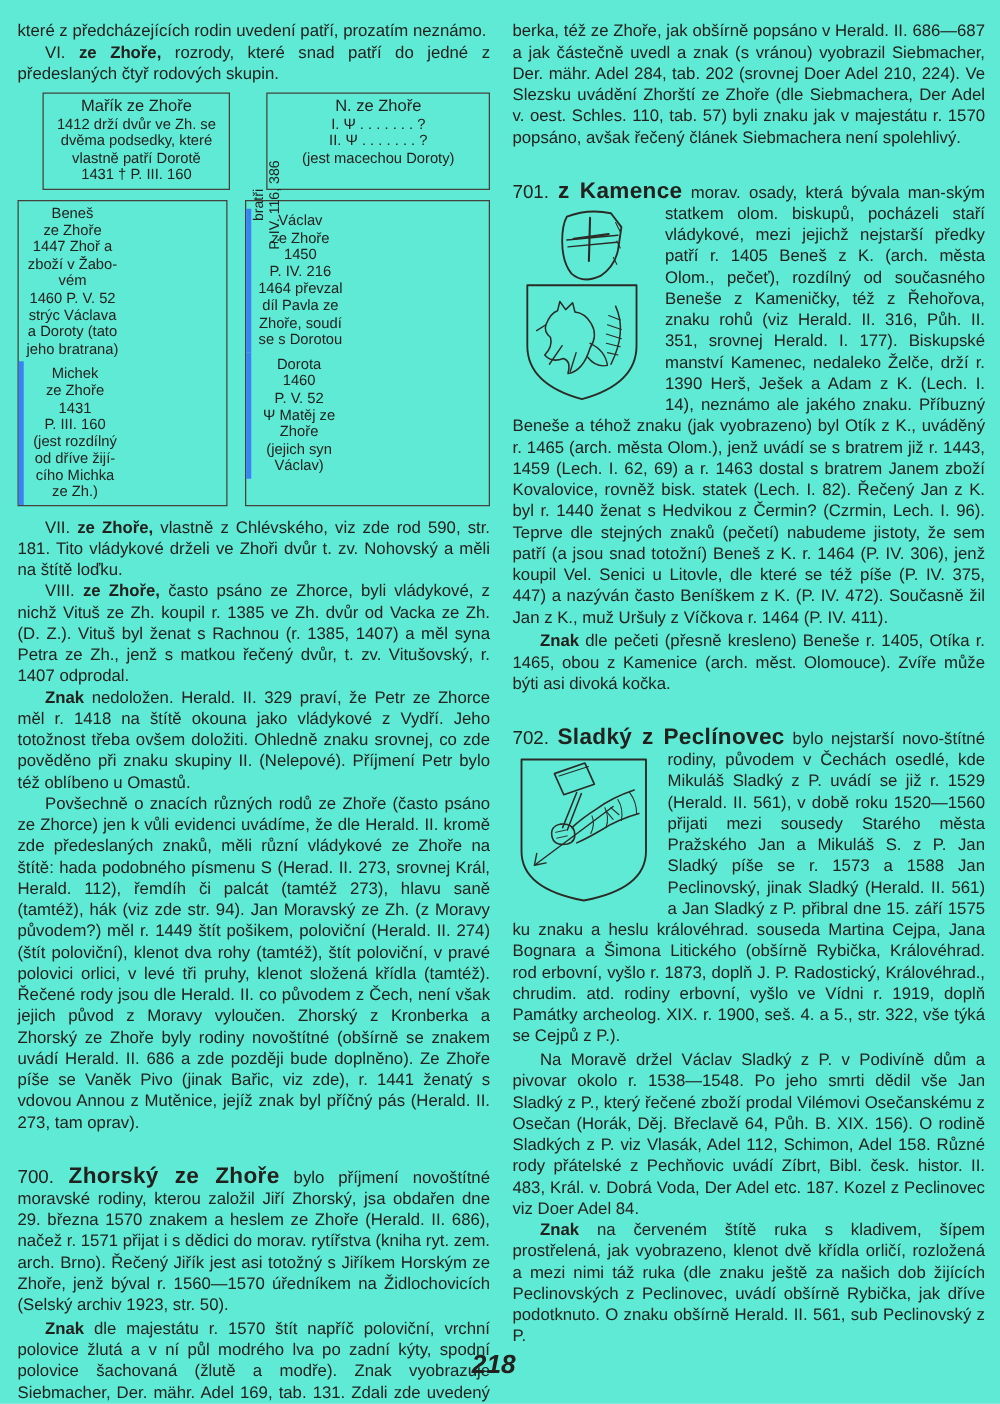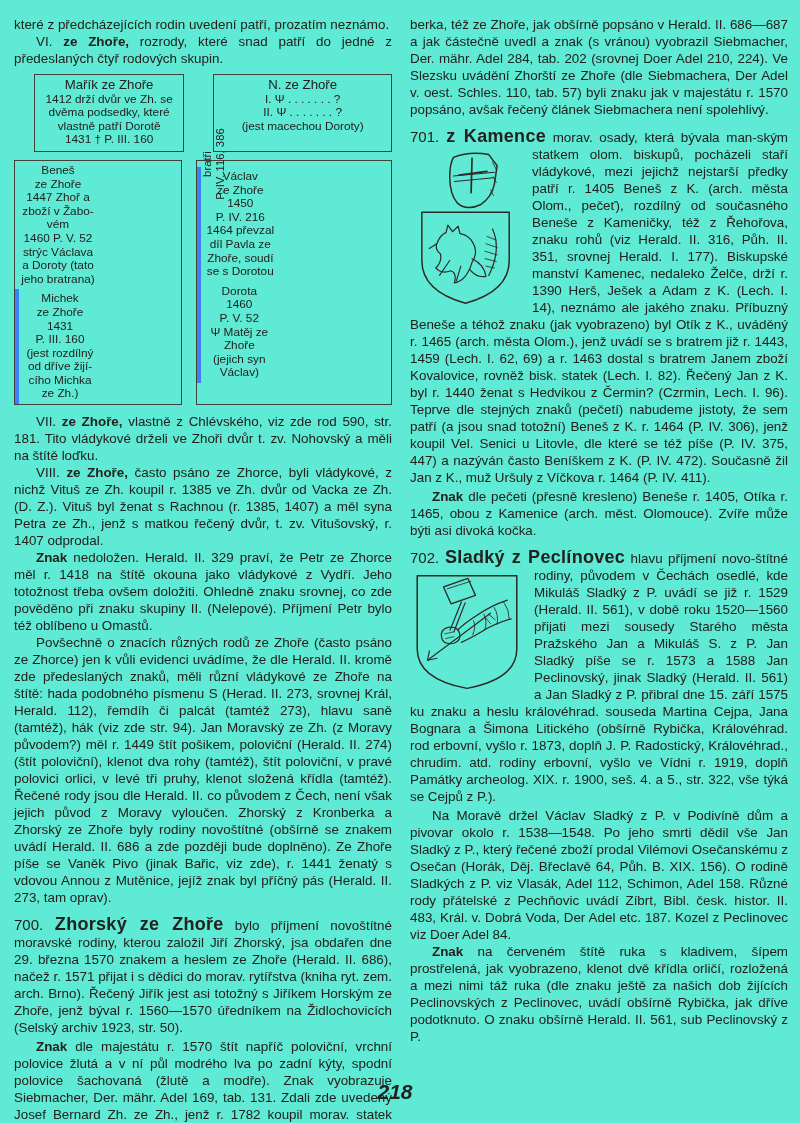--- a/index.html
+++ b/index.html
@@ -38,21 +38,21 @@
   .c-dorota { width:80px; }
   .gt-rot { position:relative; width:33px; }
   .rot {
     position:absolute; top:50%; left:50%;
     width:128px; line-height:13px; font-size:11.3px;
     transform:translate(-50%,-50%) rotate(-90deg);
     text-align:center;
   }
 
   
-  .entry { margin-top:10px; }
+  .entry { margin-top:26px; }
   .entry-num { font-size:15px; }
   .entry-name { font-weight:bold; font-size:18px; letter-spacing:.3px; }
   .arms { float:left; margin:3px 10px 2px 0; }
   .arms svg { display:block; }
   .page-number {
     position:absolute; top:1080px; left:0; width:790px;
     text-align:center; font-weight:bold; font-style:italic; font-size:21px;
   }
 </style>
 </head>
@@ -164,21 +164,21 @@
 
               <path d="M86,86 Q96,108 82,136" stroke-width="1.3"></path>
               <path d="M80,94 L90,98 M79,102 L91,106 M78,110 L91,114 M78,118 L90,121 M79,126 L88,128" stroke-width="0.9"></path>
             </svg>
             </span><span>ským statkem olom. biskupů, pocházeli staří vládykové, mezi jejichž nejstarší předky patří r. 1405 Beneš z K. (arch. města Olom., pečeť), rozdílný od současného Beneše z Kameničky, též z Řehořova, znaku rohů (viz Herald. II. 316, Půh. II. 351, srovnej Herald. I. 177). Biskupské manství Kamenec, nedaleko Želče, drží r. 1390 Herš, Ješek a Adam z K. (Lech. I. 14), neznámo ale jakého znaku. Příbuzný Beneše a téhož znaku (jak vyobrazeno) byl Otík z K., uváděný r. 1465 (arch. města Olom.), jenž uvádí se s bratrem již r. 1443, 1459 (Lech. I. 62, 69) a r. 1463 dostal s bratrem Janem zboží Kovalovice, rovněž bisk. statek (Lech. I. 82). Řečený Jan z K. byl r. 1440 ženat s Hedvikou z Čermin? (Czrmin, Lech. I. 96). Teprve dle stejných znaků (pečetí) nabudeme jistoty, že sem patří (a jsou snad totožní) Beneš z K. r. 1464 (P. IV. 306), jenž koupil Vel. Senici u Litovle, dle které se též píše (P. IV. 375, 447) a nazýván často Beníškem z K. (P. IV. 472). Současně žil Jan z K., muž Uršuly z Víčkova r. 1464 (P. IV. 411).</span></p>
       </div>
 
       <p class="p ind" style="margin-top:2px"><b>Znak</b><span> dle pečeti (přesně kresleno) Beneše r. 1405, Otíka r. 1465, obou z Kamenice (arch. měst. Olomouce). Zvíře může býti asi divoká kočka.</span></p>
 
       <div class="entry">
-        <p class="p"><span class="entry-num">702. </span><span class="entry-name">Sladký z Peclínovec</span><span> hlavu příjmení novo-</span><span class="arms">
+        <p class="p"><span class="entry-num">702. </span><span class="entry-name">Sladký z Peclínovec</span><span> bylo nejstarší novo-</span><span class="arms">
               <svg width="114" height="124" viewBox="0 0 118 132" fill="none" stroke="#2c2a26" stroke-width="1.6" stroke-linecap="round" stroke-linejoin="round">
 
               <path d="M6,6 L112,6 L112,84 Q112,116 59,126 Q6,116 6,84 Z"></path>
 
               <path d="M34,18 L60,9 L68,27 L42,36 Z" stroke-width="1.4"></path>
               <path d="M38,20 L63,12" stroke-width="0.9"></path>
               <path d="M53,34 L41,64 M57,35 L45,66" stroke-width="1.3"></path>
 
               <path d="M39,61 Q30,63 32,72 Q34,80 45,78 Q53,76 51,67 Q49,60 39,61 Z" stroke-width="1.3"></path>
               <path d="M35,68 L44,66 M36,73 L45,71" stroke-width="0.8"></path>

